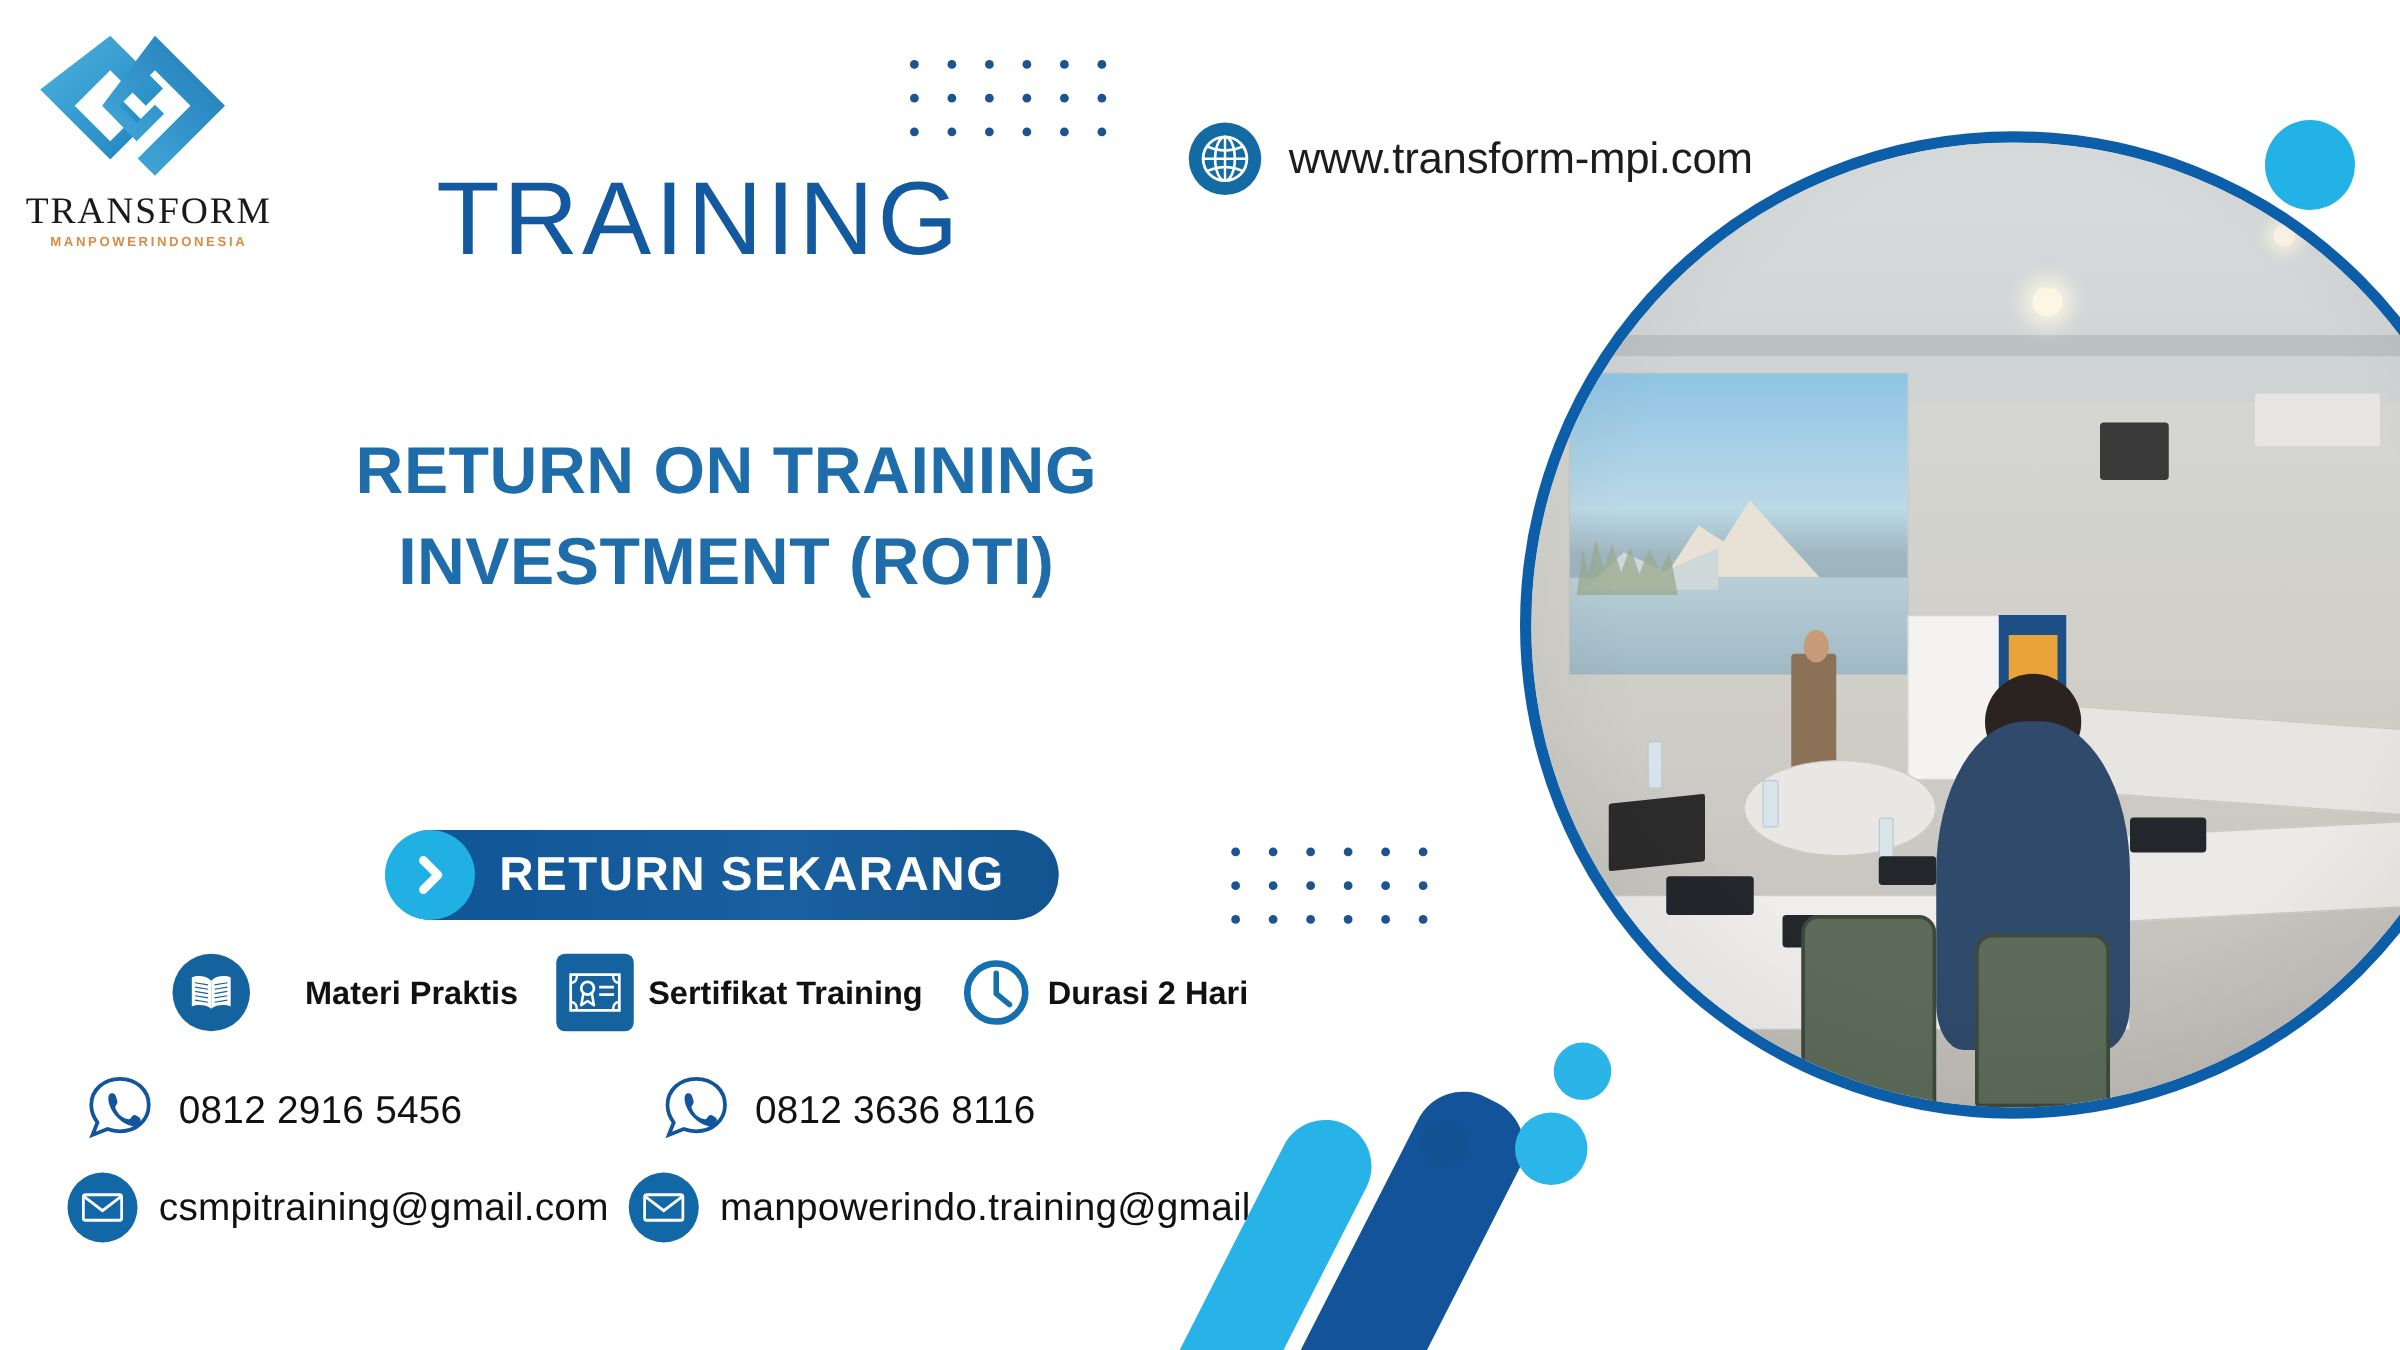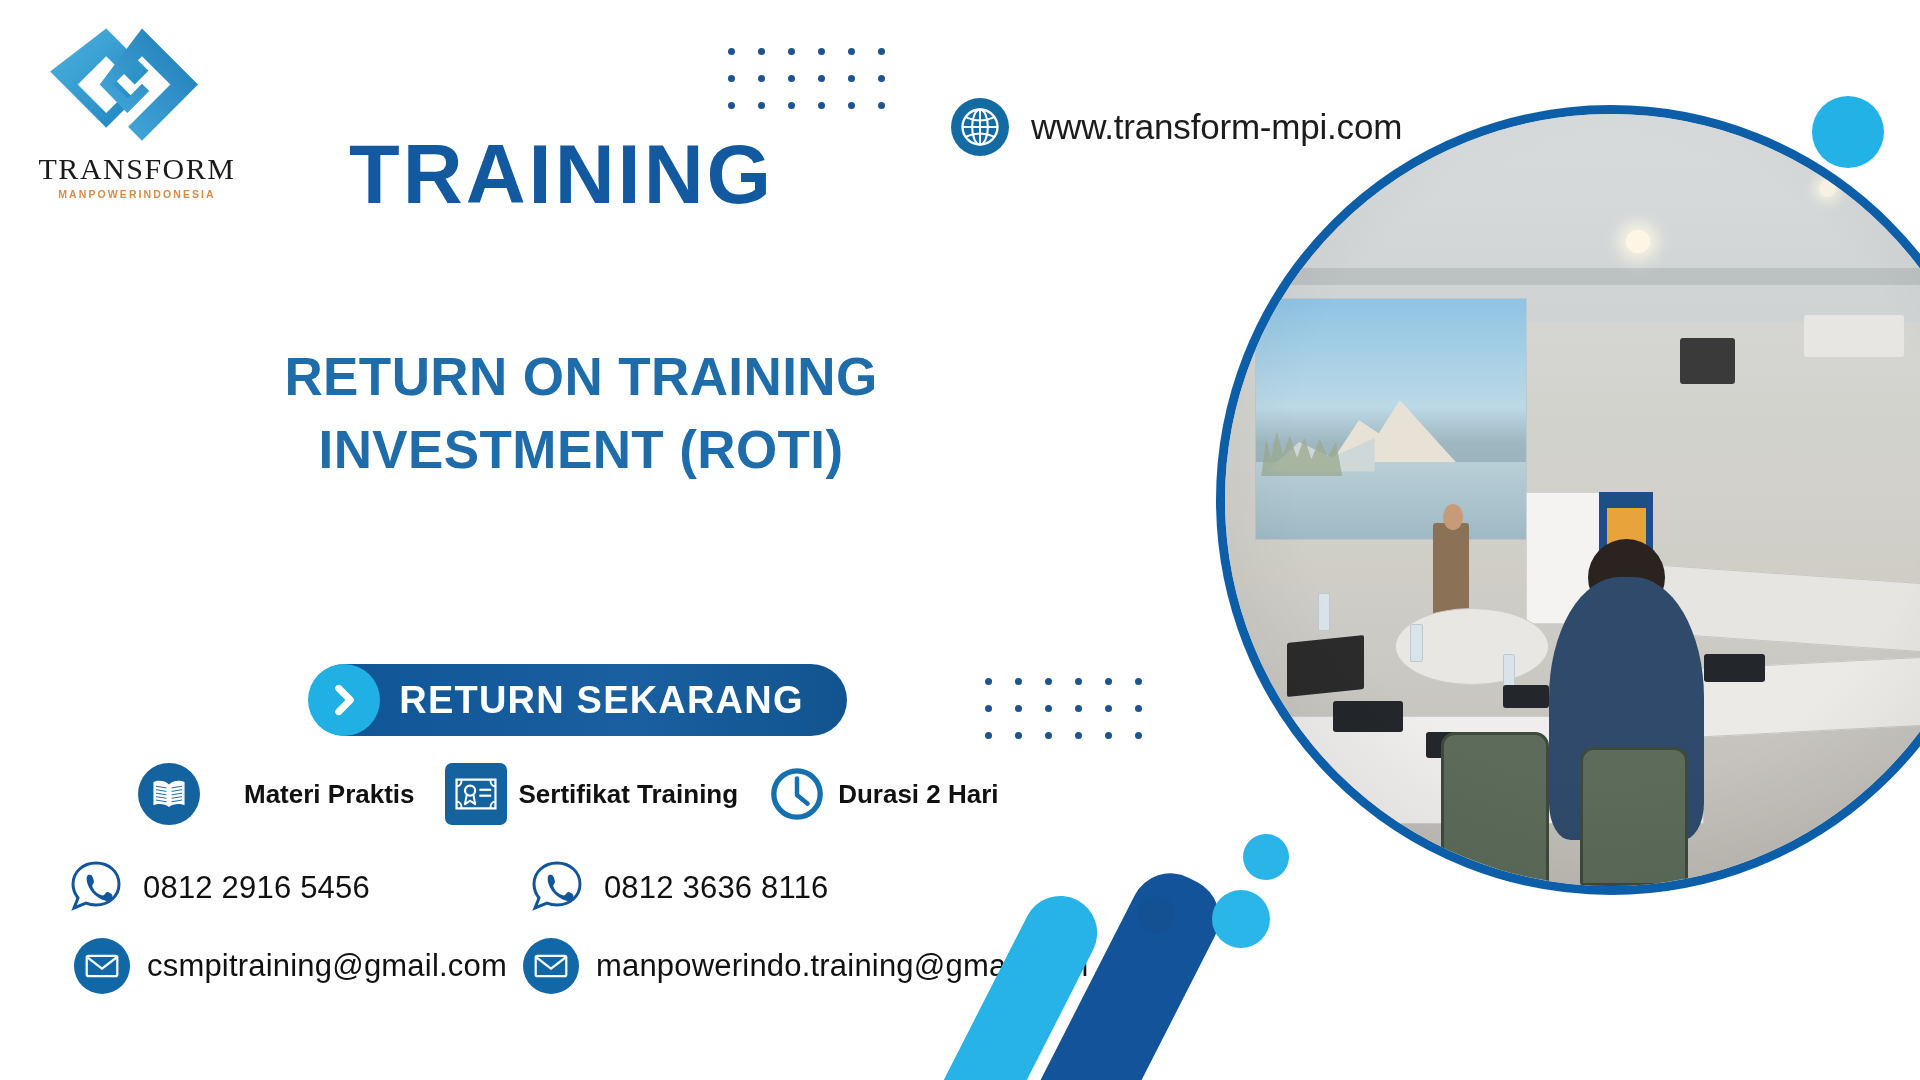--- a/index.html
+++ b/index.html
@@ -10,21 +10,21 @@
     position:relative;
   }
 
   
   .dot-grid { position:absolute; display:grid; grid-template-columns:repeat(6,1fr); gap:20px 23px; }
   .dot-grid span { width:7px; height:7px; border-radius:50%; background:#1d5390; display:block; }
   #dots-top { left:728px; top:48px; }
   #dots-mid { left:985px; top:678px; }
 
   
-  .logo-block { position:absolute; left:32px; top:22px; width:210px; }
+  .logo-block { position:absolute; left:14px; top:22px; width:210px; }
   .logo-mark { width:165px; height:130px; margin-left:12px; position:relative; }
   .logo-mark svg { width:100%; height:100%; display:block; }
   .logo-word {
     font-family:"Liberation Serif", serif;
     font-size:30px; letter-spacing:1.5px; color:#1a1a1a;
     text-align:center; margin-top:2px; line-height:1;
   }
   .logo-sub {
     font-size:10.5px; letter-spacing:2.1px; color:#d98c45;
     text-align:center; margin-top:4px; font-weight:600;
@@ -33,21 +33,21 @@
   
   .web-row { position:absolute; left:951px; top:98px; display:flex; align-items:center; gap:22px; }
   .globe { width:58px; height:58px; border-radius:50%; background:#146ba4;
            display:flex; align-items:center; justify-content:center; flex:none; }
   .globe svg { width:42px; height:42px; display:block; }
   .web-url { font-size:35px; color:#1c1c1c; letter-spacing:-0.2px; white-space:nowrap; }
 
   
   .title-main {
     position:absolute; left:349px; top:133px;
-    font-size:83px; font-weight:bold; color:#13599f;
+    font-size:83px; font-weight:normal; color:#13599f;
     letter-spacing:3px; line-height:1;
   }
   .title-sub {
     position:absolute; left:186px; top:340px; width:790px;
     text-align:center; font-size:53px; font-weight:bold; color:#1f6cab;
     line-height:1.38; letter-spacing:0.4px;
   }
 
   
   .cta {
@@ -81,21 +81,21 @@
   .contact-row { position:absolute; display:flex; align-items:center; }
   .contact { display:flex; align-items:center; gap:17px; }
   .contact-text { font-size:31px; color:#111; white-space:nowrap; letter-spacing:0.2px; }
   .wa-ic { width:60px; height:60px; flex:none; }
   .mail-ic { width:56px; height:56px; border-radius:50%; background:#1267a7;
              display:flex; align-items:center; justify-content:center; flex:none; }
   .mail-ic svg { width:34px; height:26px; display:block; }
 
   #phones { left:66px; top:858px; }
   #phones .contact:nth-child(2) { margin-left:157px; }
-  #emails { left:74px; top:938px;align-items:center; }
+  #emails { left:54px; top:938px;align-items:center; }
   #emails .contact:nth-child(2) { margin-left:16px; }
 
   
   .photo-circle {
     position:absolute; left:1216px; top:105px; width:790px; height:790px;
     border-radius:50%; border:9px solid #0d5ea8; overflow:hidden; background:#cfd4d6;
   }
   .photo-inner { position:absolute; inset:0; }
 
   

